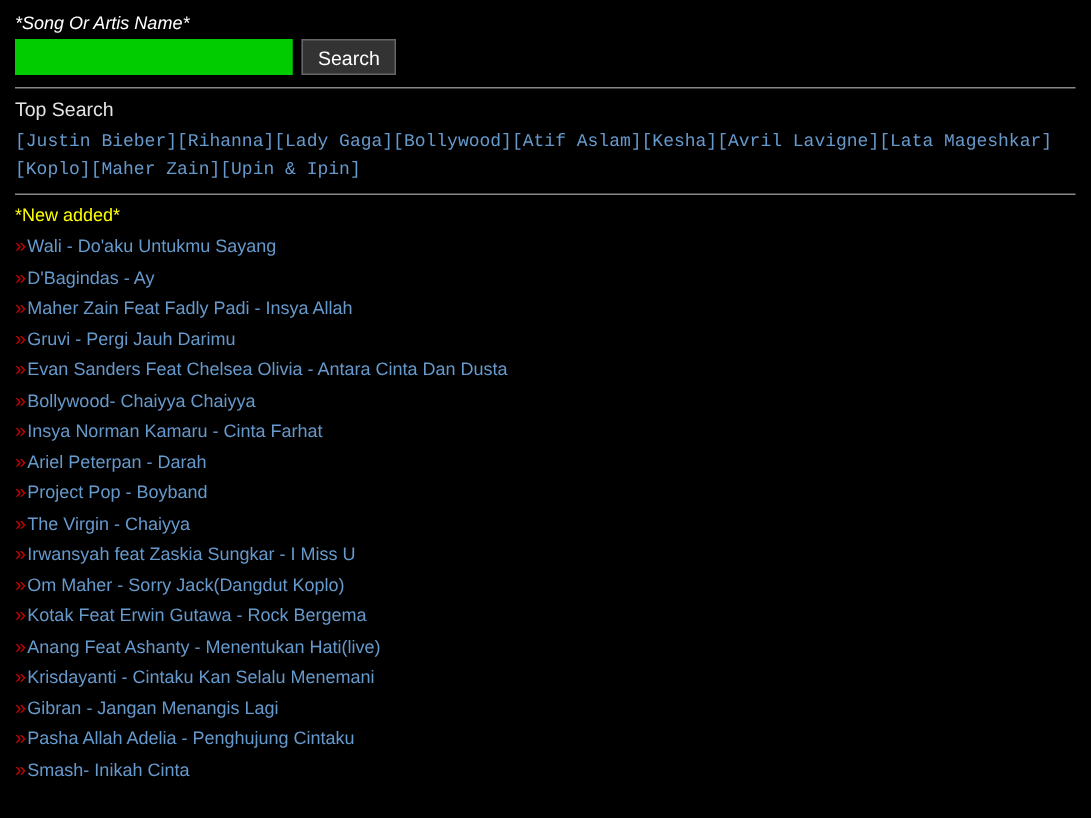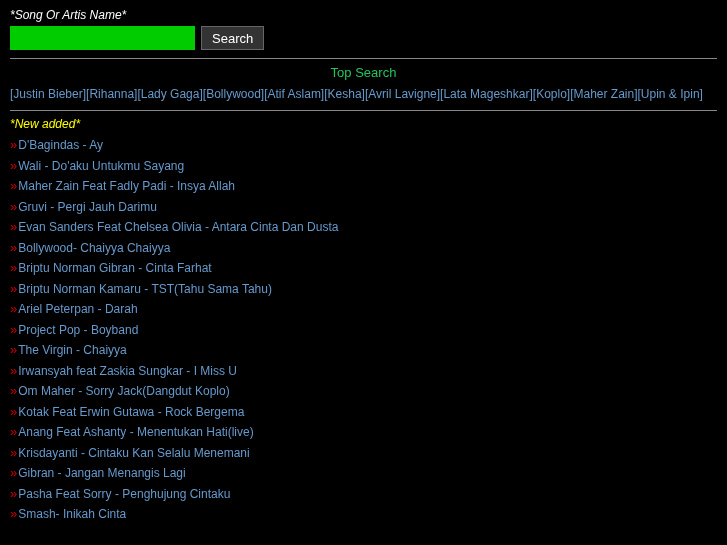--- a/index.html
+++ b/index.html
@@ -40,34 +40,34 @@
       height: 24px;
       cursor: pointer;
       font-size: 13px;
     }
     .divider {
       border: none;
       border-top: 1px solid #888;
       margin: 6px 0;
     }
     .top-search-label {
-      color: #22c55e;
-      text-align: center;
+      color: #e5e5e5;
+      text-align: left;
       font-size: 13px;
       margin-bottom: 5px;
     }
     .top-search-links {
       color: #6699cc;
       font-size: 12px;
       margin-bottom: 6px;
       line-height: 1.6;
+      font-family: Liberation Mono, monospace;
     }
     .new-added-label {
       color: #ffff00;
-      font-style: italic;
       font-size: 12px;
       margin-bottom: 4px;
     }
     .song-list {
       list-style: none;
       margin-top: 2px;
     }
     .song-list li {
       margin-bottom: 1px;
       line-height: 1.5;
@@ -98,32 +98,31 @@
 
 <div class="top-search-links">
   <span>[Justin Bieber]</span><span>[Rihanna]</span><span>[Lady Gaga]</span><span>[Bollywood]</span><span>[Atif Aslam]</span><span>[Kesha]</span><span>[Avril Lavigne]</span><span>[Lata Mageshkar]</span><span>[Koplo]</span><span>[Maher Zain]</span><span>[Upin &amp; Ipin]</span>
 </div>
 
 <hr class="divider">
 
 <div class="new-added-label">*New added*</div>
 
 <ul class="song-list" id="song-list">
+    <li><span class="bullet">»</span><a href="#">Wali - Do'aku Untukmu Sayang</a></li>
     <li><span class="bullet">»</span><a href="#">D'Bagindas - Ay</a></li>
-    <li><span class="bullet">»</span><a href="#">Wali - Do'aku Untukmu Sayang</a></li>
     <li><span class="bullet">»</span><a href="#">Maher Zain Feat Fadly Padi - Insya Allah</a></li>
     <li><span class="bullet">»</span><a href="#">Gruvi - Pergi Jauh Darimu</a></li>
     <li><span class="bullet">»</span><a href="#">Evan Sanders Feat Chelsea Olivia - Antara Cinta Dan Dusta</a></li>
     <li><span class="bullet">»</span><a href="#">Bollywood- Chaiyya Chaiyya</a></li>
-    <li><span class="bullet">»</span><a href="#">Briptu Norman Gibran - Cinta Farhat</a></li>
-    <li><span class="bullet">»</span><a href="#">Briptu Norman Kamaru - TST(Tahu Sama Tahu)</a></li>
+    <li><span class="bullet">»</span><a href="#">Insya Norman Kamaru - Cinta Farhat</a></li>
     <li><span class="bullet">»</span><a href="#">Ariel Peterpan - Darah</a></li>
     <li><span class="bullet">»</span><a href="#">Project Pop - Boyband</a></li>
     <li><span class="bullet">»</span><a href="#">The Virgin - Chaiyya</a></li>
     <li><span class="bullet">»</span><a href="#">Irwansyah feat Zaskia Sungkar - I Miss U</a></li>
     <li><span class="bullet">»</span><a href="#">Om Maher - Sorry Jack(Dangdut Koplo)</a></li>
     <li><span class="bullet">»</span><a href="#">Kotak Feat Erwin Gutawa - Rock Bergema</a></li>
     <li><span class="bullet">»</span><a href="#">Anang Feat Ashanty - Menentukan Hati(live)</a></li>
     <li><span class="bullet">»</span><a href="#">Krisdayanti - Cintaku Kan Selalu Menemani</a></li>
     <li><span class="bullet">»</span><a href="#">Gibran - Jangan Menangis Lagi</a></li>
-    <li><span class="bullet">»</span><a href="#">Pasha Feat Sorry - Penghujung Cintaku</a></li>
+    <li><span class="bullet">»</span><a href="#">Pasha Allah Adelia - Penghujung Cintaku</a></li>
     <li><span class="bullet">»</span><a href="#">Smash- Inikah Cinta</a></li>
   </ul>
 
 </body></html>

